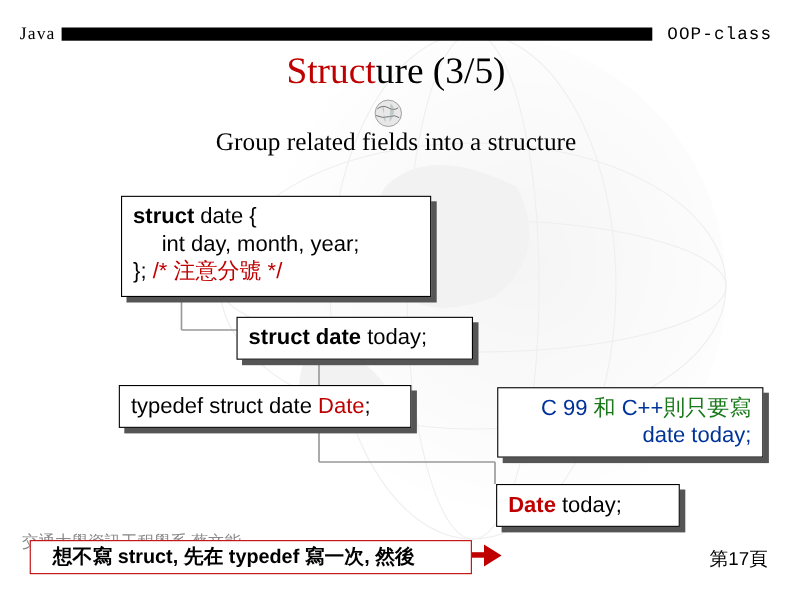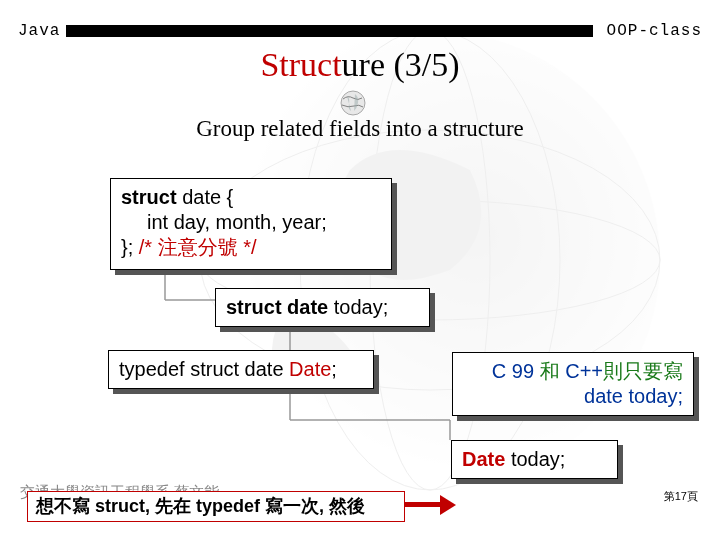--- a/index.html
+++ b/index.html
@@ -23,21 +23,21 @@
     position: relative;
     z-index: 2;
     padding-top: 22px;
   }
   .header-row {
     display: flex;
     align-items: center;
     padding: 0 18px;
   }
   .java-label {
-    font-family: Liberation Mono, monospace;
+    font-family: Liberation Serif, serif;
     font-size: 16px;
     letter-spacing: 1px;
     color: #000;
     margin-right: 6px;
   }
   .header-bar {
     flex: 1;
     height: 12px;
     background: #000;
   }
@@ -100,21 +100,21 @@
   }
   .box4 .blue { color: #003399; }
   .box4 .green { color: #1a7a1a; }
   .box5 { left: 451px; top: 440px; width: 145px; }
   .box5 .date-word { color: #c00000; font-weight: bold; }
   .box6 {
     left: 27px; top: 491px; width: 360px;
     font-family: "Microsoft JhengHei", Arial, sans-serif;
     font-weight: bold;
     font-size: 18px;
-    padding: 3px 8px;
+    padding: 3px 20px;
     box-shadow: none;
     border: 1.5px solid #c00000;
   }
   .arrow-line {
     position: absolute;
     background: #c00000;
     z-index: 2;
   }
   .arrow-head {
     position: absolute;
@@ -124,23 +124,23 @@
   .footer-left {
     position: absolute;
     left: 20px; bottom: 38px;
     font-family: "Microsoft JhengHei", Arial, sans-serif;
     font-size: 15px;
     color: #888;
     z-index: 2;
   }
   .footer-right {
     position: absolute;
-    right: 22px; bottom: 36px;
+    right: 22px; bottom: 20px;
     font-family: "Microsoft JhengHei", Arial, sans-serif;
-    font-size: 11px;
+    font-size: 17px;
     color: #000;
     z-index: 2;
   }
 </style>
 </head>
 <body>
 
 <svg class="bg" viewBox="0 0 720 540">
   <defs>
     <radialGradient id="g1" cx="60%" cy="45%" r="50%">

